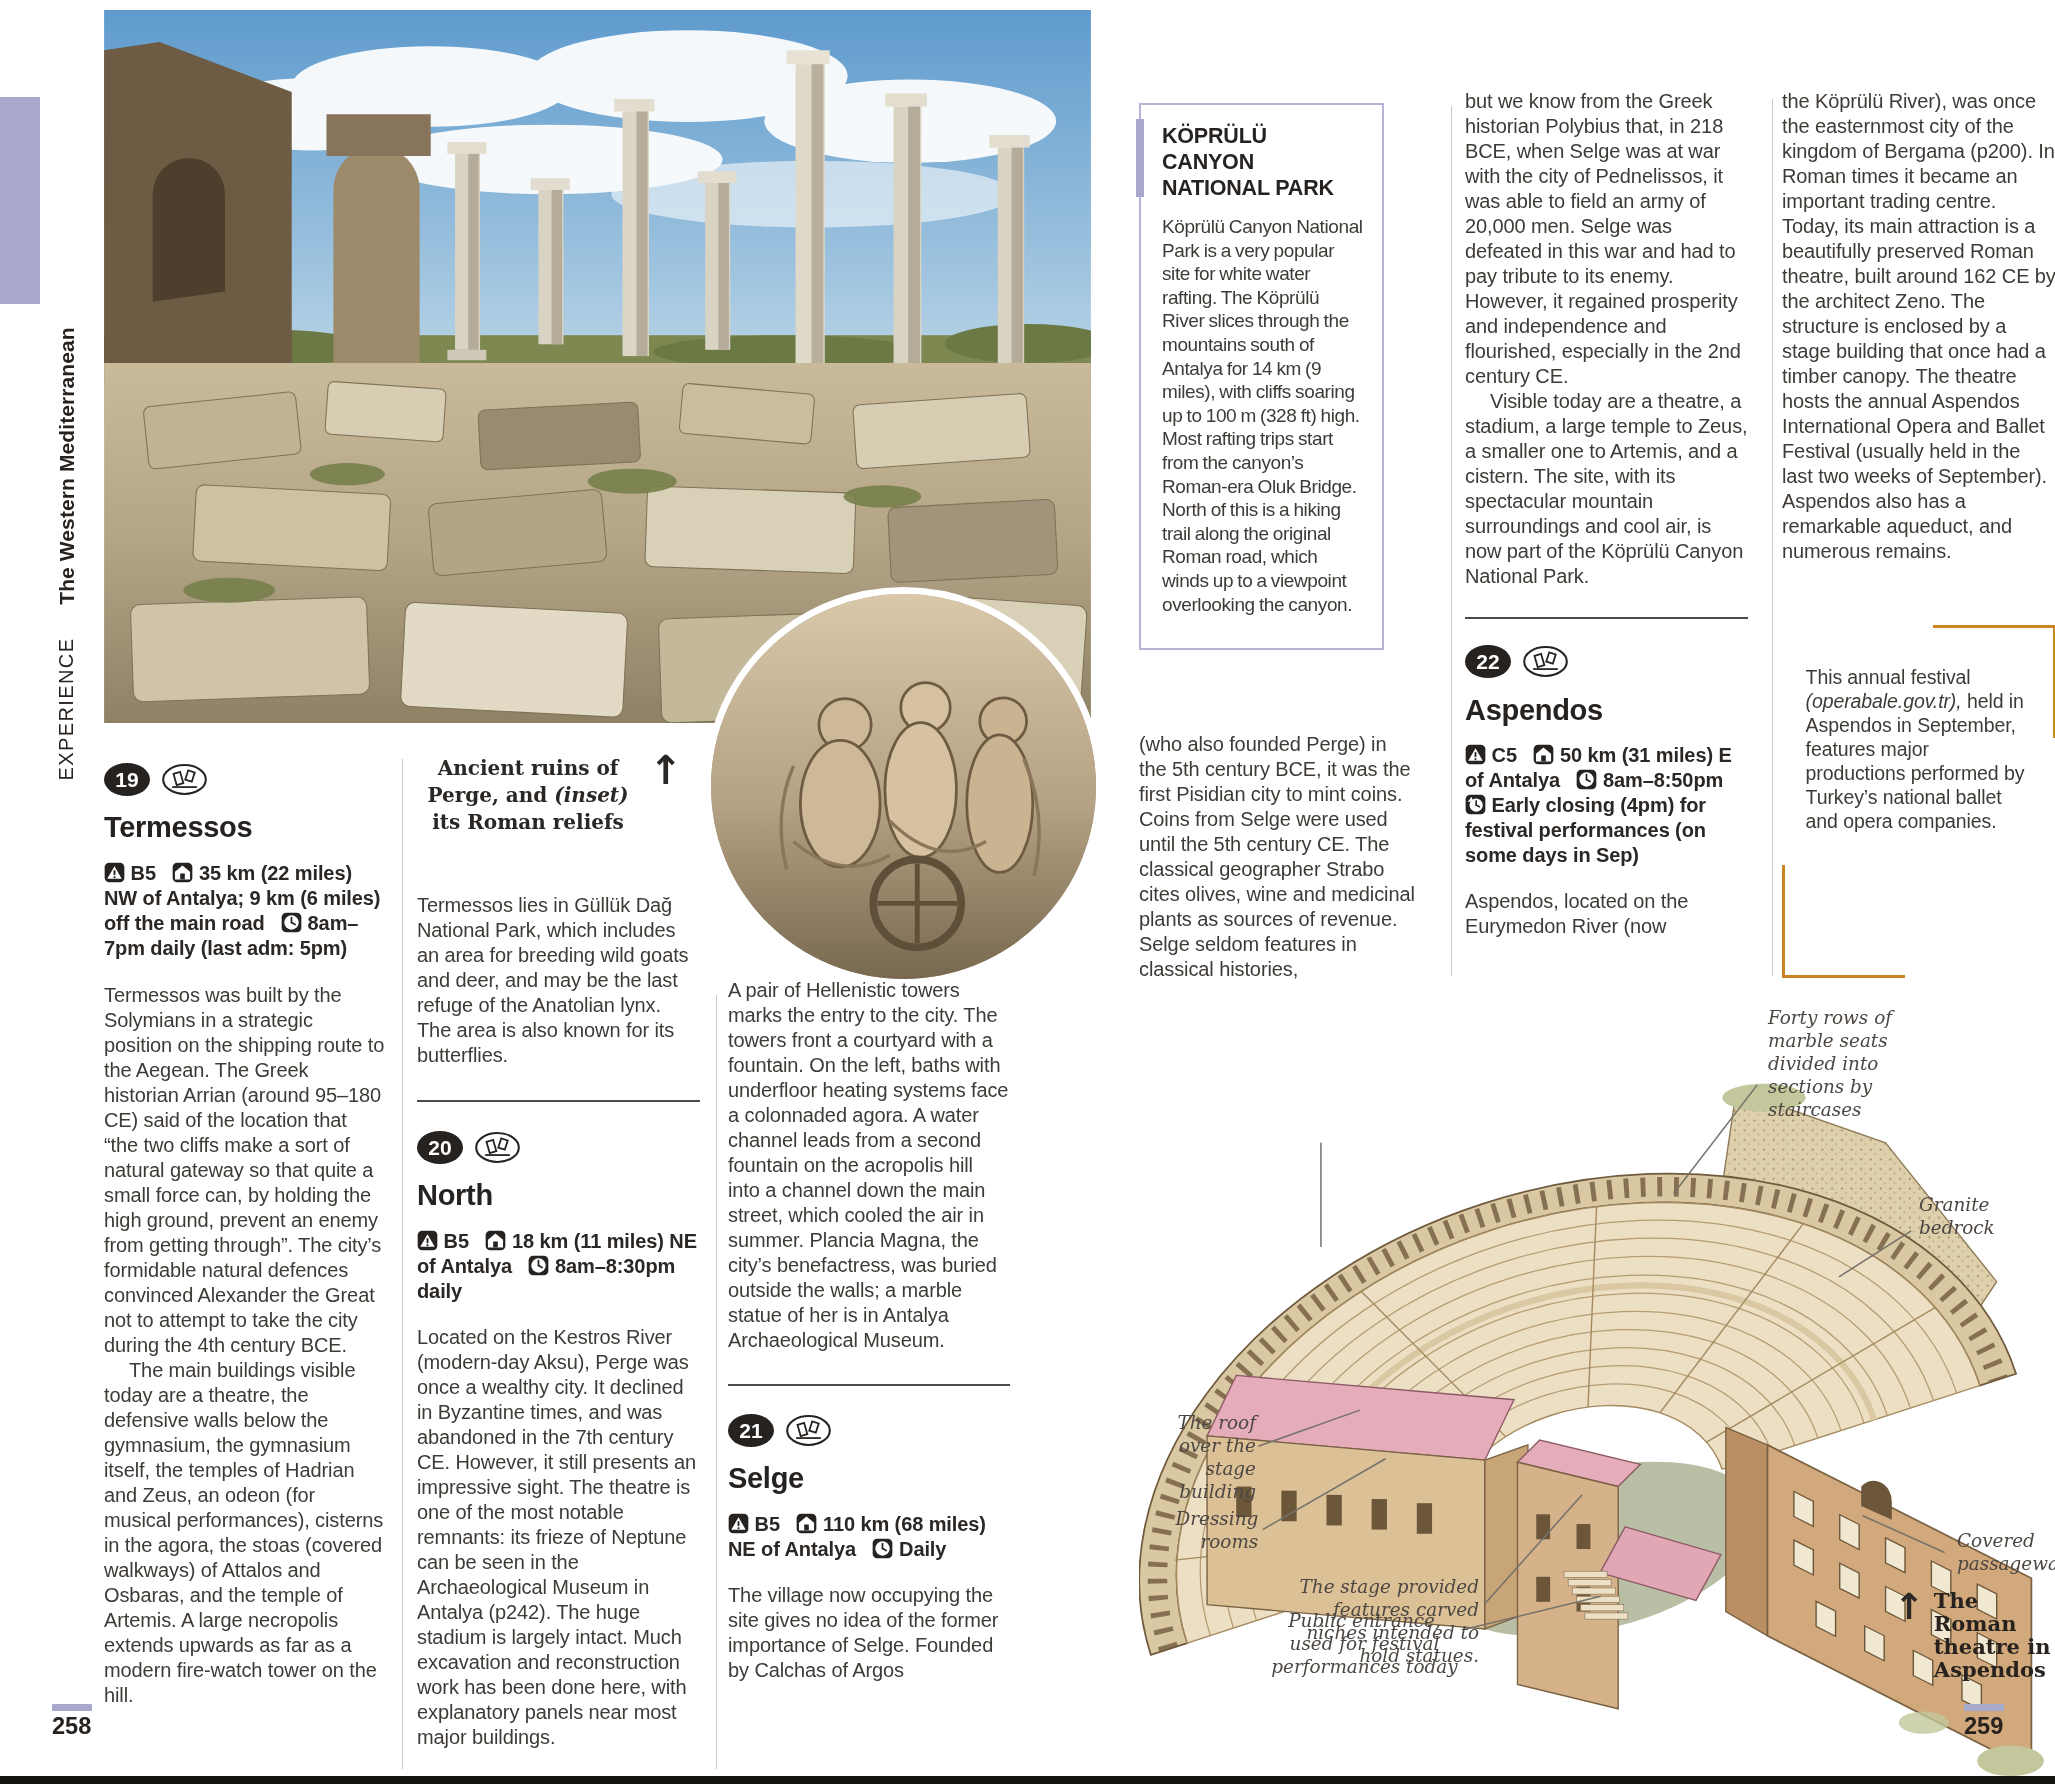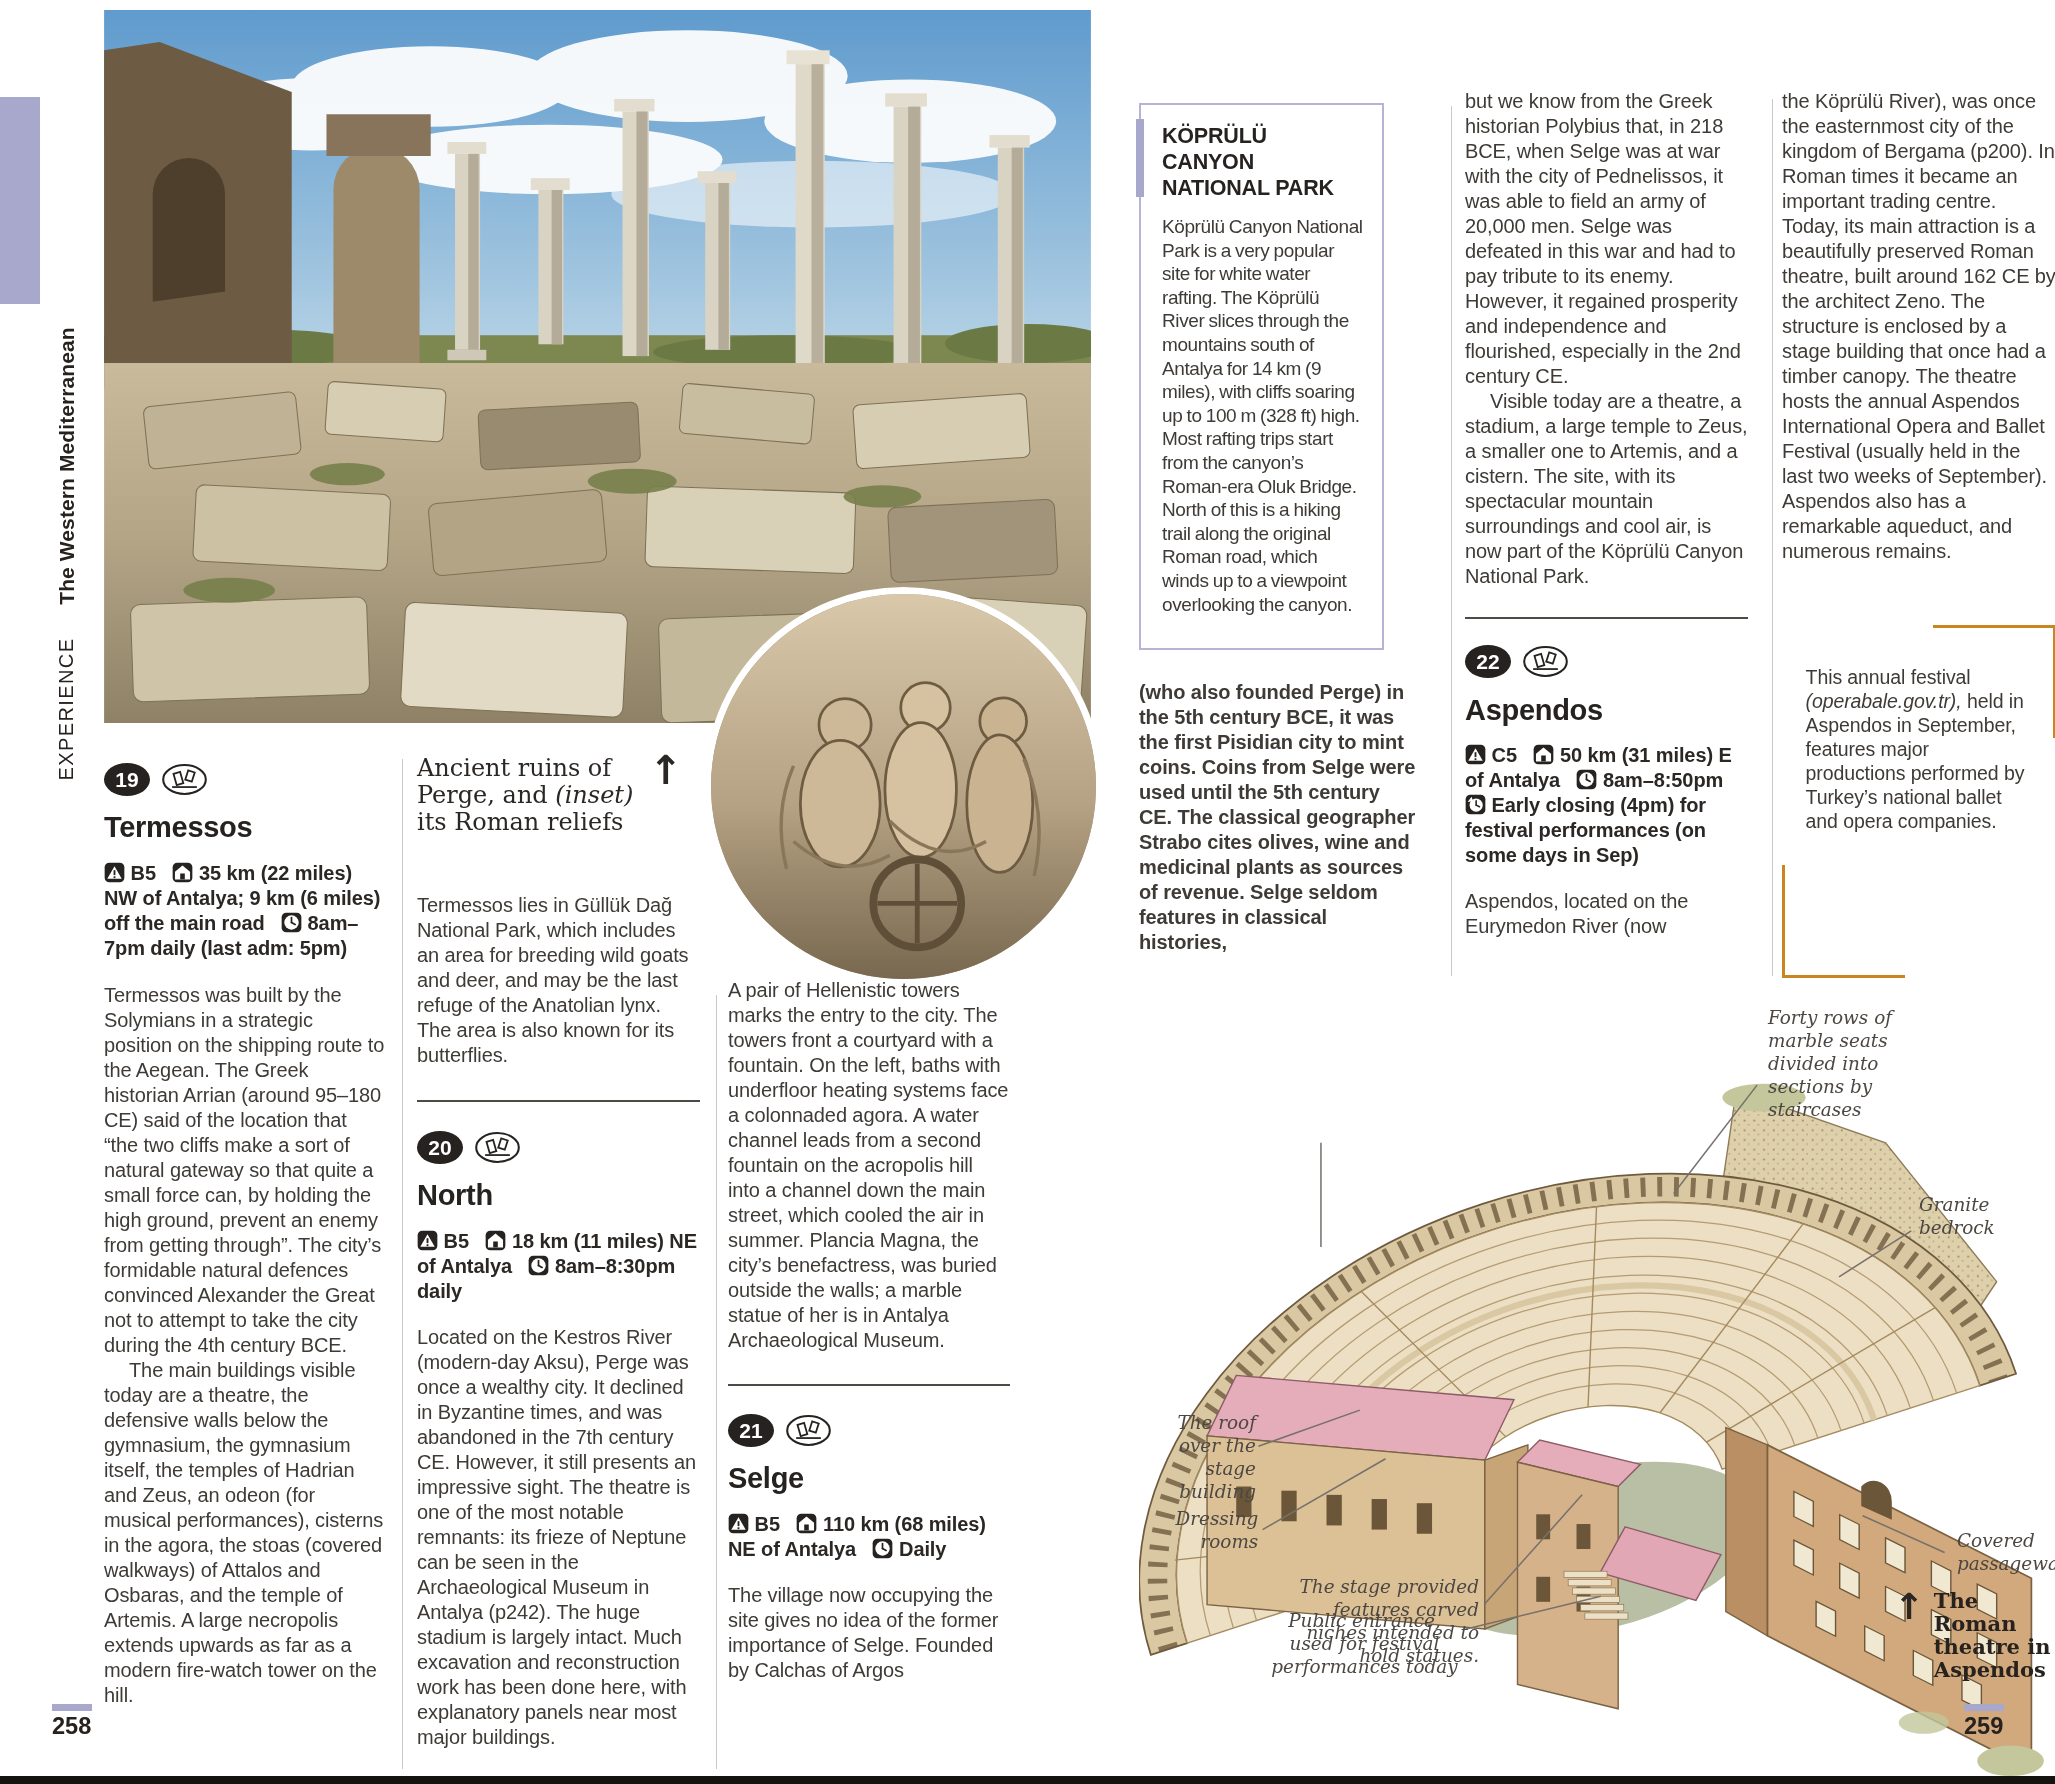--- a/index.html
+++ b/index.html
@@ -8,23 +8,23 @@
   .abs{position:absolute;}
   
   .lav-block{left:0;top:97px;width:40px;height:207px;background:#a8a8cd;}
   .vtext{transform:rotate(-90deg);white-space:nowrap;text-align:center;}
   .vtext.eyebrow{font-size:20px;letter-spacing:1.4px;color:#27221e;}
   .vtext.sbtitle{font-size:21px;font-weight:700;color:#27221e;letter-spacing:0.1px;}
   
   .photo{left:104px;top:9.7px;width:987px;height:713px;overflow:hidden;}
   .inset{left:704px;top:587px;width:385px;height:385px;border-radius:50%;
          border:7.6px solid #ffffff;overflow:hidden;background:#a8977c;}
-  .caption{left:417px;top:755px;width:222px;text-align:left;
-           font-family:"DejaVu Serif",serif;font-size:24px;line-height:27px;
-           color:#2b2724;font-weight:400;}
+  .caption{left:417px;top:755px;width:222px;text-align:center;
+           font-family:"DejaVu Serif",serif;font-size:20px;line-height:27px;
+           color:#2b2724;font-weight:700;}
   .caption .it{font-style:italic;}
   .cap-arrow{font-family:"DejaVu Sans",sans-serif;font-size:40px;font-weight:600;color:#2b2724;line-height:1;}
   
   .col{position:absolute;}
   .body-text p{margin:0;font-size:20px;line-height:25px;letter-spacing:-0.1px;color:#3e3a36;}
   .body-text p + p{text-indent:25px;}
   .entry-head{display:flex;align-items:center;gap:11px;}
   .roundel{width:46px;height:33px;border-radius:50%;background:#262220;color:#fff;
            display:flex;align-items:center;justify-content:center;
            font-size:21px;font-weight:700;flex:0 0 auto;}
@@ -322,21 +322,21 @@
   <div class="body-text" style="margin-top:21px;">
       <p>The village now occupying the site gives no idea of the former importance of Selge. Founded by Calchas of Argos</p>
     </div>
 </div>
 
 <div class="kbox">
   <div class="ktab"></div>
   <h3>KÖPRÜLÜ CANYON NATIONAL PARK</h3>
   <div class="kbody">Köprülü Canyon National Park is a very popular site for white water rafting. The Köprülü River slices through the mountains south of Antalya for 14 km (9 miles), with cliffs soaring up to 100 m (328 ft) high. Most rafting trips start from the canyon’s Roman-era Oluk Bridge. North of this is a hiking trail along the original Roman road, which winds up to a viewpoint overlooking the canyon.</div>
 </div>
-<div class="col body-text" style="left:1139px;top:680px;width:278px;font-weight:bold;">
+<div class="col body-text" style="left:1139px;top:732px;width:278px;">
     <p>(who also founded Perge) in the 5th century BCE, it was the first Pisidian city to mint coins. Coins from Selge were used until the 5th century CE. The classical geographer Strabo cites olives, wine and medicinal plants as sources of revenue. Selge seldom features in classical histories,</p>
   </div>
 
 <div class="col" style="left:1465px;top:89px;width:283px;">
   <div class="body-text">
       <p>but we know from the Greek historian Polybius that, in 218 BCE, when Selge was at war with the city of Pednelissos, it was able to field an army of 20,000 men. Selge was defeated in this war and had to pay tribute to its enemy. However, it regained prosperity and independence and flourished, especially in the 2nd century CE.</p>
       <p>Visible today are a theatre, a stadium, a large temple to Zeus, a smaller one to Artemis, and a cistern. The site, with its spectacular mountain surroundings and cool air, is now part of the Köprülü Canyon National Park.</p>
     </div>
   <div class="divider" style="margin-top:28px;"></div>
   <div class="entry-head" style="margin-top:26.4px;">

